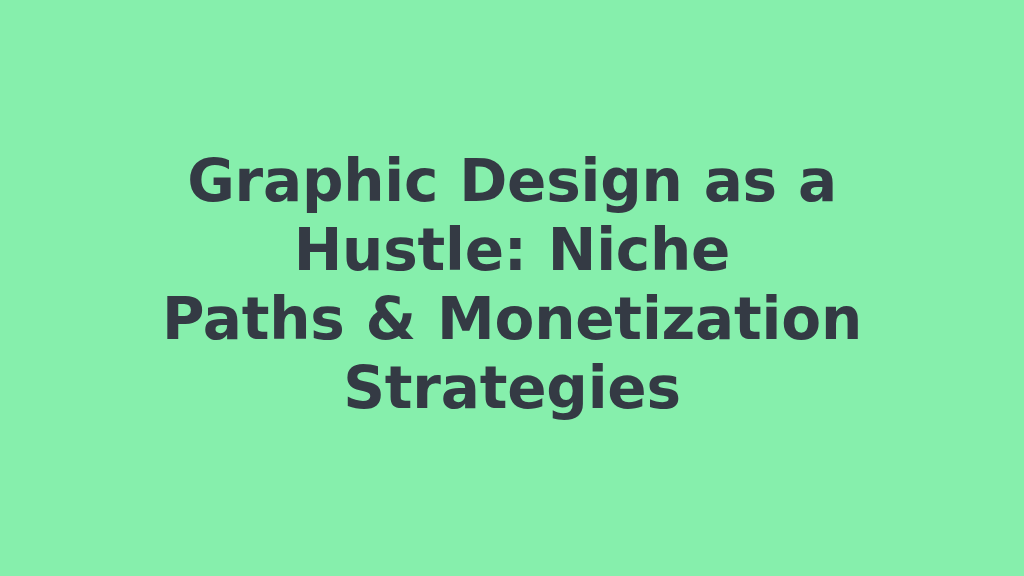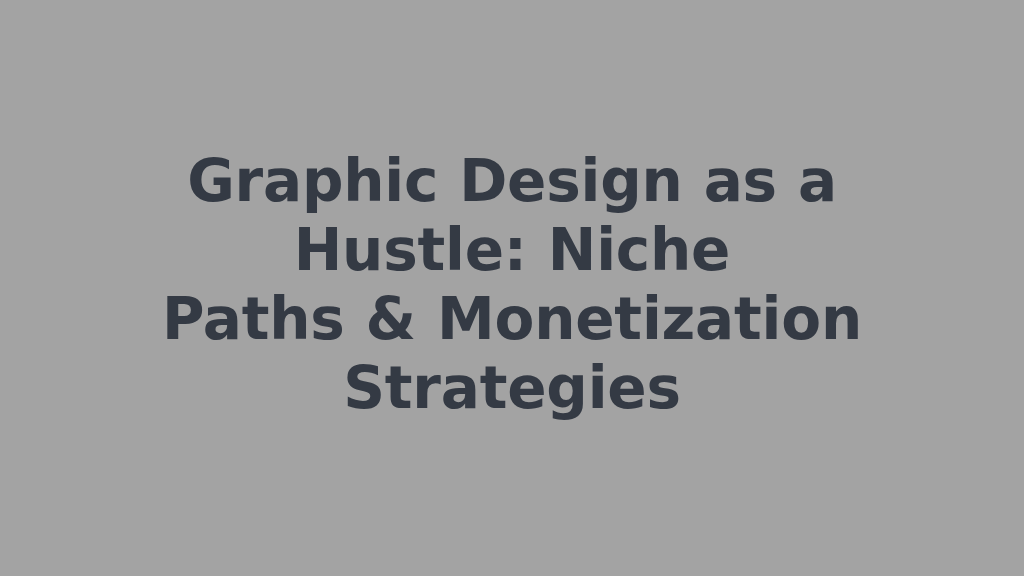--- a/index.html
+++ b/index.html
@@ -12,21 +12,21 @@
     height: 576px;
     overflow: hidden;
     font-family: "DejaVu Sans", sans-serif;
   }
 
   .slide {
     position: relative;
     box-sizing: border-box;
     width: 1024px;
     height: 576px;
-    background: #a3a3a3;
+    background: #86efac;
     display: flex;
     align-items: center;
     justify-content: center;
   }
 
   .title-block {
     width: 860px;
     margin-top: -6px;   
     text-align: center;
   }

